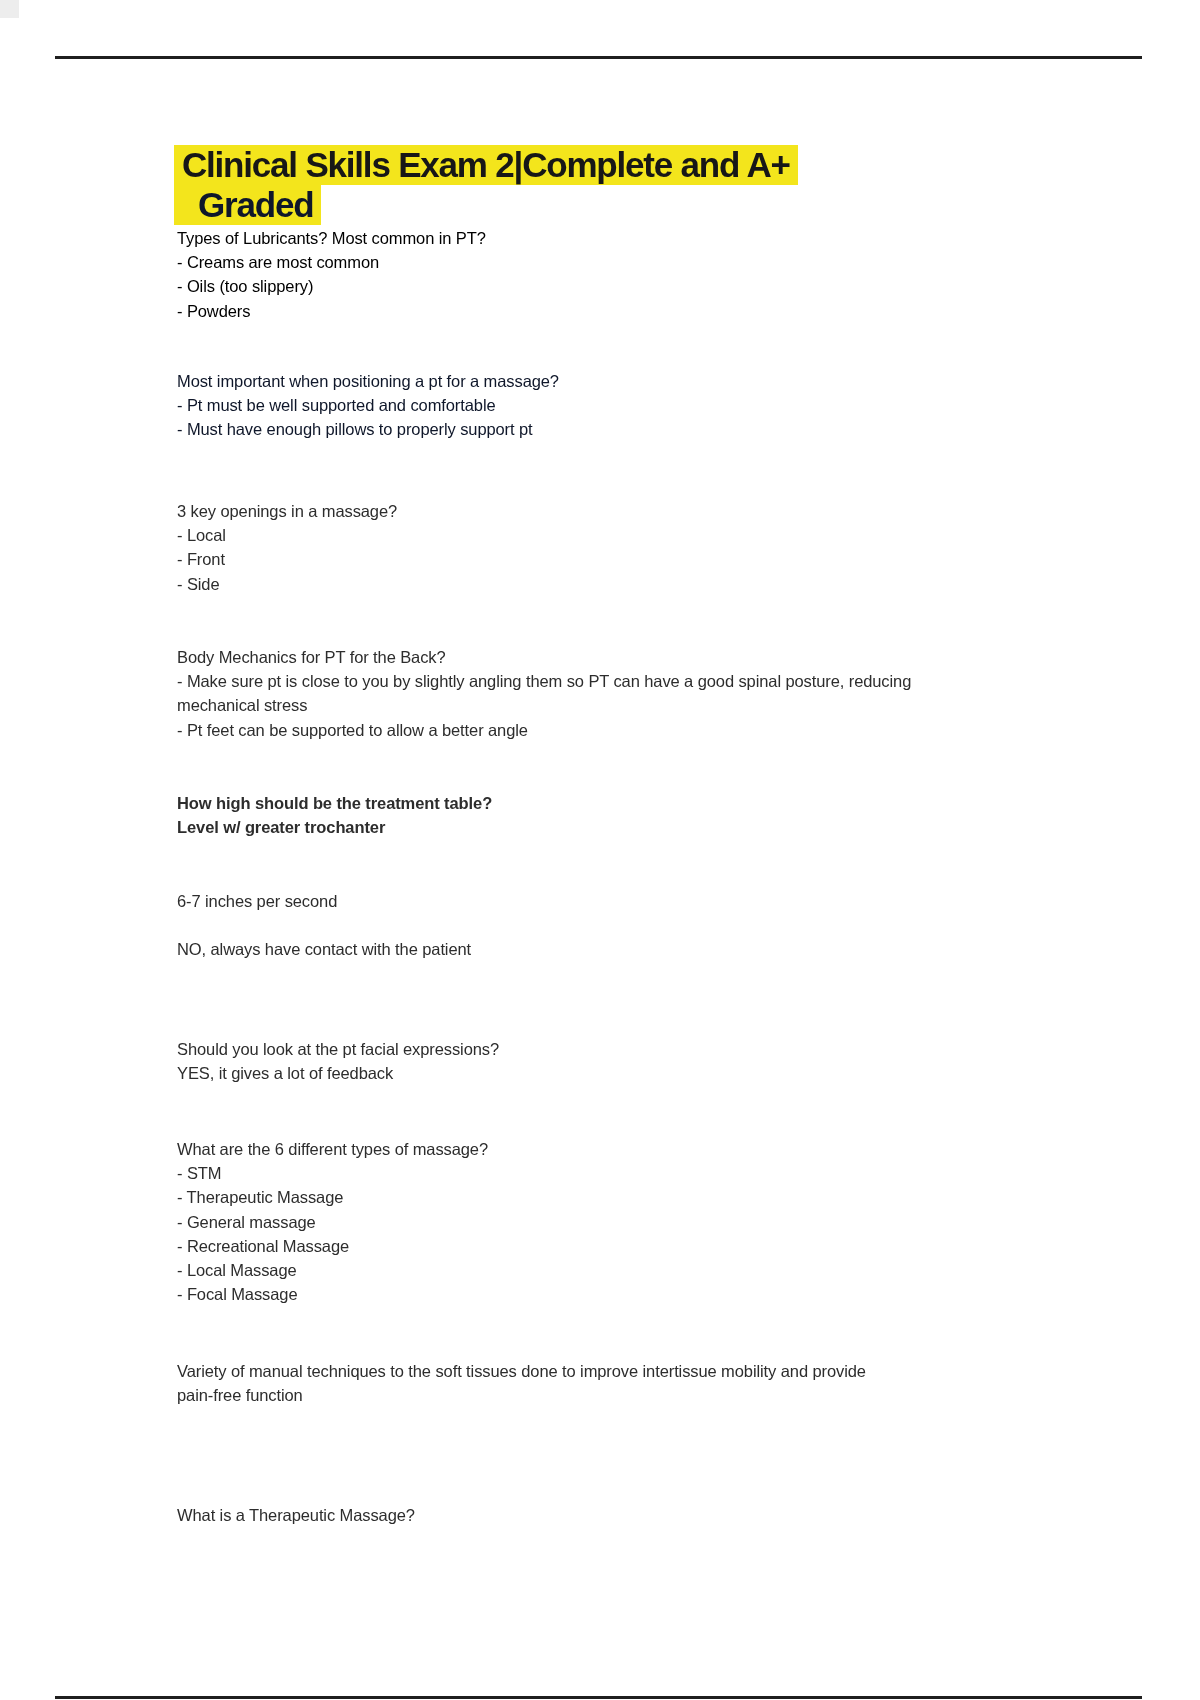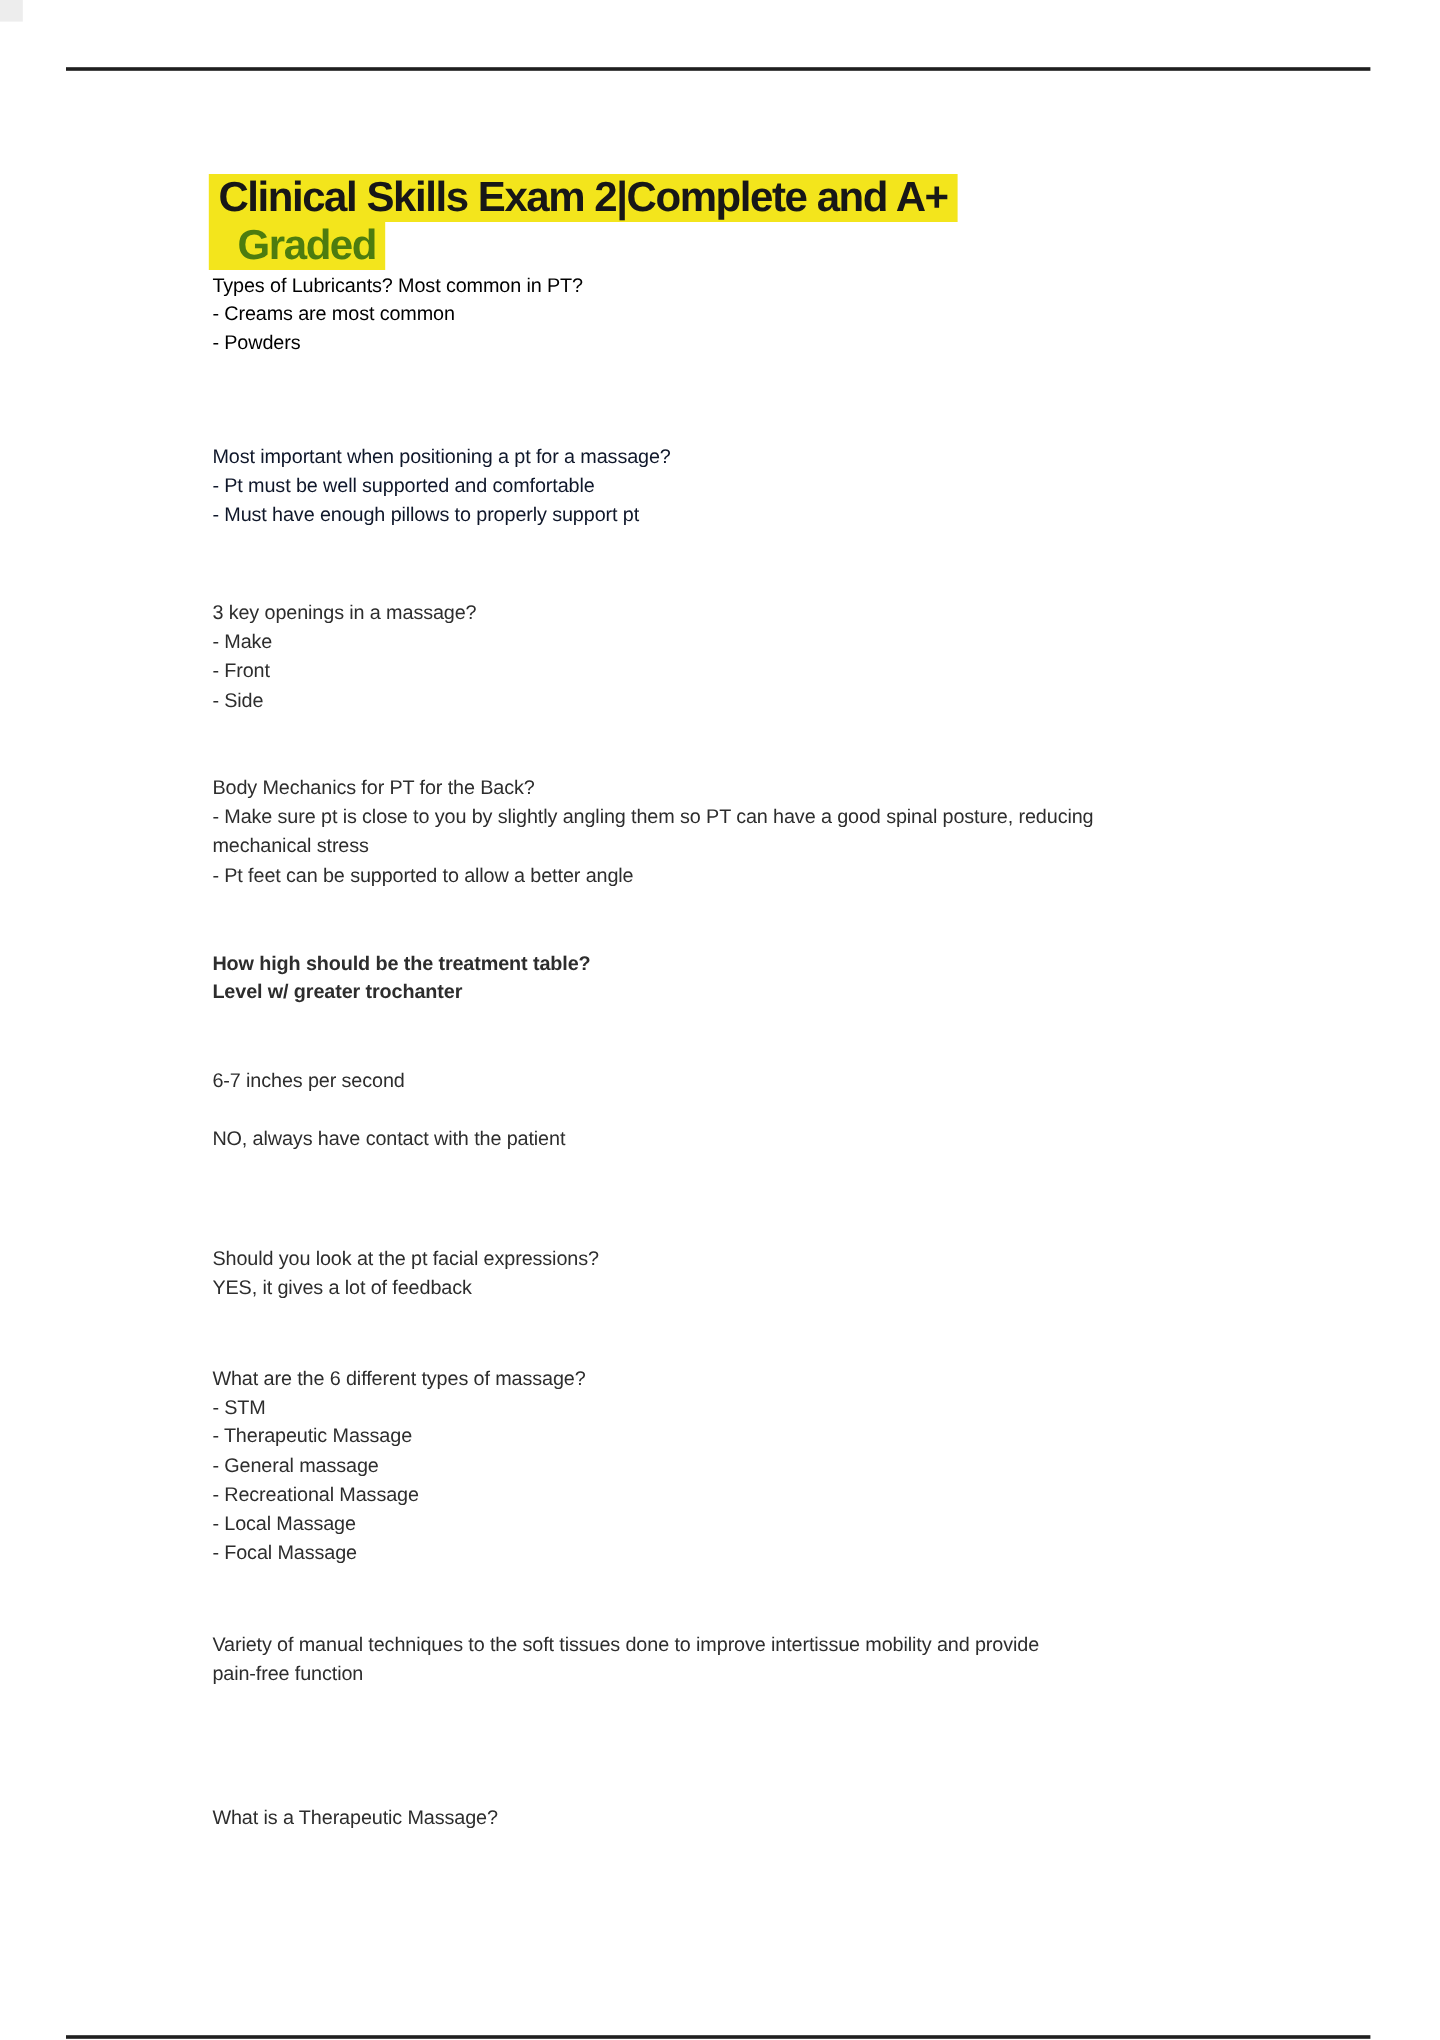--- a/index.html
+++ b/index.html
@@ -68,37 +68,38 @@
 </style>
 </head>
 <body>
 
 <div class="page">
   <div class="corner-artifact"></div>
   <div class="rule rule-top" style="background: rgb(31, 31, 31);"></div>
 
   <h1 class="doc-title">
       <span class="title-line"><span class="hl" style="background: rgb(243, 229, 28); color: rgb(23, 23, 23);">Clinical Skills Exam 2|Complete and A+</span></span>
-      <span class="title-line"><span class="hl" style="background: rgb(243, 229, 28); color: #4d7c0f; padding-left: 24px;">Graded</span></span>
+      <span class="title-line"><span class="hl" style="background: rgb(243, 229, 28); color: #0f172a; padding-left: 24px;">Graded</span></span>
     </h1>
 
   <div id="qa-container">
       <div class="qa-block" style="top: 226px; color: #000000;">
         <div class="qa-line">Types of Lubricants? Most common in PT?</div>
         <div class="qa-line">- Creams are most common</div>
+        <div class="qa-line">- Oils (too slippery)</div>
         <div class="qa-line">- Powders</div>
       </div>
       <div class="qa-block" style="top: 369px; color: #0f172a;">
         <div class="qa-line">Most important when positioning a pt for a massage?</div>
         <div class="qa-line">- Pt must be well supported and comfortable</div>
         <div class="qa-line">- Must have enough pillows to properly support pt</div>
       </div>
       <div class="qa-block" style="top: 499px; color: rgb(45, 45, 45);">
         <div class="qa-line">3 key openings in a massage?</div>
-        <div class="qa-line">- Make</div>
+        <div class="qa-line">- Local</div>
         <div class="qa-line">- Front</div>
         <div class="qa-line">- Side</div>
       </div>
       <div class="qa-block" style="top: 645px; color: rgb(45, 45, 45);">
         <div class="qa-line">Body Mechanics for PT for the Back?</div>
         <div class="qa-line">- Make sure pt is close to you by slightly angling them so PT can have a good spinal posture, reducing</div>
         <div class="qa-line">mechanical stress</div>
         <div class="qa-line">- Pt feet can be supported to allow a better angle</div>
       </div>
       <div class="qa-block" style="top: 791px; color: rgb(45, 45, 45); font-weight: bold;">

